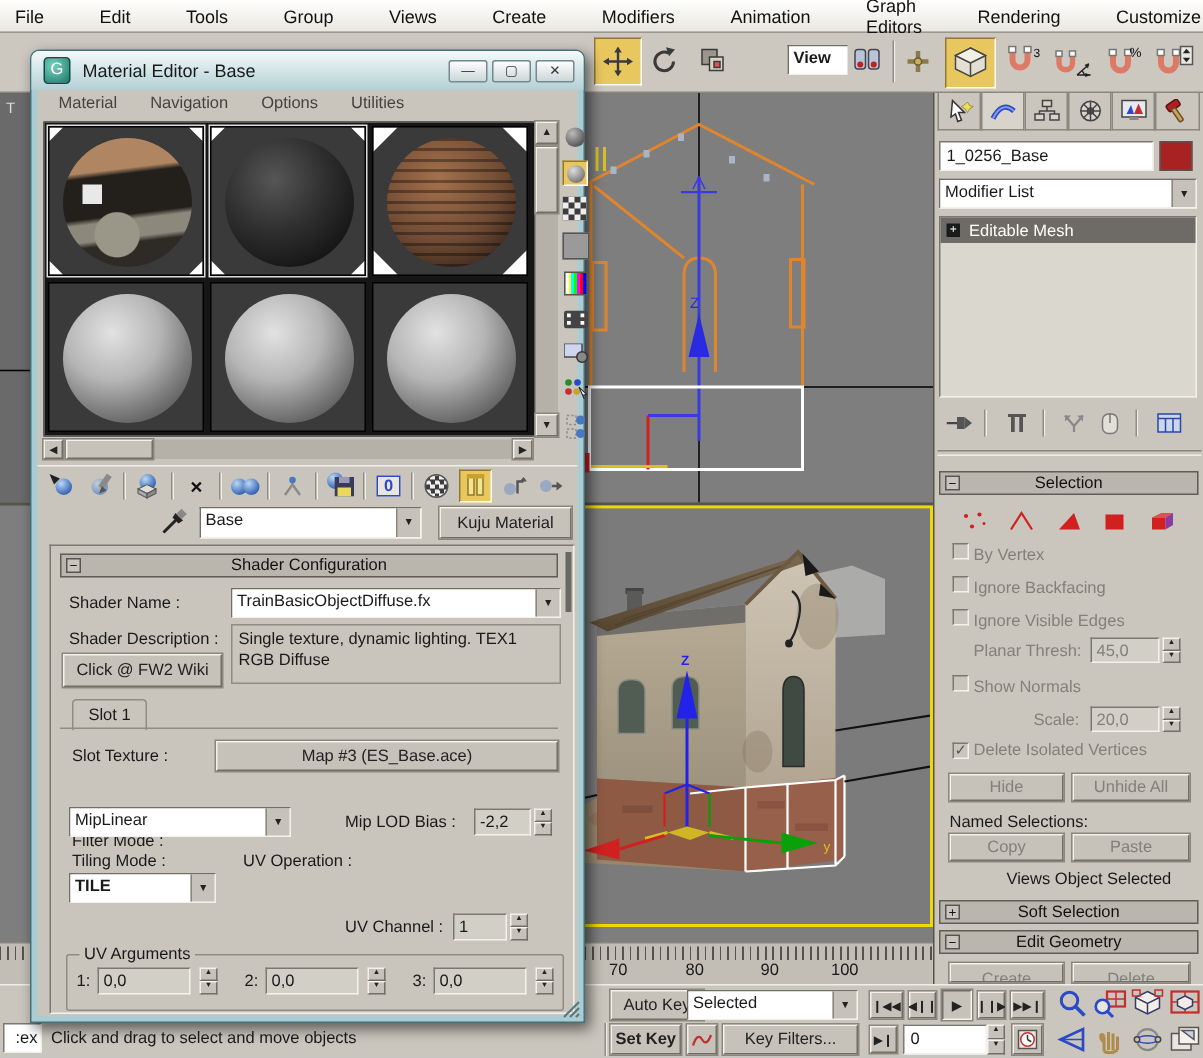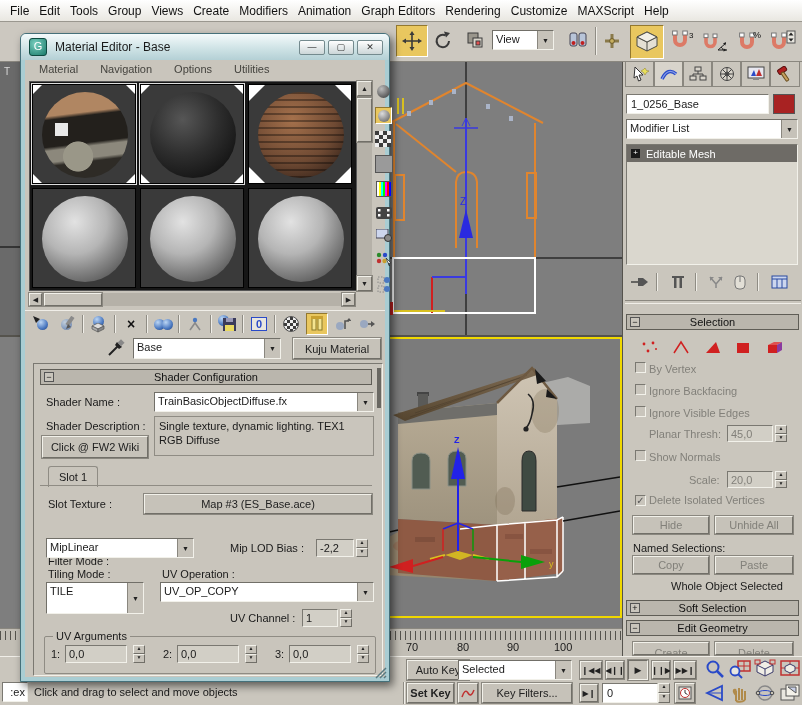--- a/index.html
+++ b/index.html
@@ -1,19 +1,19 @@
 <!DOCTYPE html>
 <html><head>
 <meta charset="utf-8">
 <style>
   html,body{margin:0;padding:0;}
   #root{position:relative;width:802px;height:705px;background:#cac6bd;font-family:"Liberation Sans",sans-serif;font-size:11px;color:#1a1a1a;overflow:hidden;}
   .abs{position:absolute;}
   
-  .menubar{position:absolute;left:0;top:0;width:802px;height:22px;background:linear-gradient(#ffffff,#e9e7e1);border-bottom:1px solid #9a978f;display:flex;align-items:center;gap:10px;padding-left:10px;box-sizing:border-box;font-size:12px;color:#111;}
+  .menubar{position:absolute;left:0;top:0;width:802px;height:22px;background:linear-gradient(#ffffff,#e9e7e1);border-bottom:1px solid #9a978f;display:flex;align-items:center;gap:37px;padding-left:10px;box-sizing:border-box;font-size:12px;color:#111;}
   
   .toolbar{position:absolute;left:0;top:22px;width:802px;height:40px;background:#ccc8c0;border-bottom:1px solid #8a877f;box-sizing:border-box;}
   .tb{position:absolute;display:flex;align-items:center;justify-content:center;background:#ccc8c0;}
   .tb.on{background:#e9c75f;border:1px solid;border-color:#93782f #fff #fff #93782f;}
   .sep{position:absolute;width:1px;background:#8f8c84;border-right:1px solid #f0eee8;}
   .drop{display:flex;align-items:stretch;background:#fff;border:1px solid;border-color:#716f68 #f2f1ea #f2f1ea #716f68;box-sizing:border-box;}
   .drop .dtext{flex:1;padding:2px 3px;white-space:nowrap;overflow:hidden;background:#fff;}
   .drop .darr{width:15px;background:#c6c2b9;border-left:1px solid #8a877f;display:flex;align-items:center;justify-content:center;font-size:7px;color:#222;}
   
   .btn3d{background:#c6c2b9;border:1px solid;border-color:#f2f1ea #716f68 #716f68 #f2f1ea;outline:1px solid #8a877f;display:flex;align-items:center;justify-content:center;box-sizing:border-box;}
@@ -96,21 +96,21 @@
           <polygon points="11,1.5 17,3 13,7.5" fill="#3a3a3a"></polygon>
         </svg>
     </div>
     <div class="tb" style="left:460px;top:3px;width:30px;height:30px;">
       <svg width="20" height="20">
           <rect x="3" y="3" width="10" height="10" fill="#9a968c" stroke="#3a3a3a"></rect>
           <rect x="8" y="8" width="9" height="9" fill="#d8d4ca" stroke="#3a3a3a"></rect>
           <rect x="11" y="11" width="4" height="4" fill="#e05050" stroke="#3a3a3a"></rect>
         </svg>
     </div>
-    <div class="drop" style="position:absolute;left:492px;top:8px;width:62px;height:20px;">
+    <div class="drop" style="position:absolute;left:525px;top:8px;width:62px;height:20px;font-weight:bold;">
       <span class="dtext">View</span>
       <span class="darr">▼</span>
     </div>
     <div class="tb" style="left:565px;top:4px;width:26px;height:30px;">
       <svg width="20" height="20">
           <rect x="2" y="2" width="7" height="13" rx="2" fill="#b8c4d8" stroke="#445"></rect>
           <rect x="11" y="2" width="7" height="13" rx="2" fill="#b8c4d8" stroke="#445"></rect>
           <circle cx="5.5" cy="12" r="2" fill="#c02020"></circle>
           <circle cx="14.5" cy="12" r="2" fill="#c02020"></circle>
         </svg>
@@ -441,21 +441,21 @@
     <div class="pbtn" style="left:92px;top:454px;width:78px;color:#82807a;">
         <span style="font-size:11px;">Unhide All</span>
       </div>
     <span class="lbl" style="left:10px;top:480px;">Named Selections:</span>
     <div class="pbtn" style="left:10px;top:494px;width:76px;color:#82807a;">
         <span style="font-size:11px;">Copy</span>
       </div>
     <div class="pbtn" style="left:92px;top:494px;width:78px;color:#82807a;">
         <span style="font-size:11px;">Paste</span>
       </div>
-    <span class="lbl" style="left:48px;top:518px;">Whole Object Selected</span>
+    <span class="lbl" style="left:48px;top:518px;">Views Object Selected</span>
 
     <div class="roll" style="left:3px;top:538px;width:173px;">
       <span class="pm">+</span>
       <span>Soft Selection</span>
     </div>
     <div class="roll" style="left:3px;top:558px;width:173px;">
       <span class="pm">−</span>
       <span>Edit Geometry</span>
     </div>
     <div class="pbtn" style="left:10px;top:580px;width:76px;height:13px;overflow:hidden;align-items:flex-start;color:#82807a;">
@@ -784,26 +784,22 @@
           <span class="darr">▼</span>
         </div>
         <span class="lbl" style="left:196px;top:178px;">Mip LOD Bias :</span>
         <div class="sunk" style="position:absolute;left:282px;top:175px;width:38px;height:18px;padding:2px 3px;background:#d2cfc6;box-sizing:border-box;"><span>-2,2</span></div>
         <span class="spin" style="position:absolute;left:322px;top:175px;height:18px;">
             <span>▲</span>
             <span>▼</span>
           </span>
         <span class="lbl" style="left:14px;top:204px;">Tiling Mode :</span>
         <span class="lbl" style="left:128px;top:204px;">UV Operation :</span>
-        <div class="drop" style="position:absolute;left:12px;top:218px;width:98px;height:32px;">
+        <div class="drop" style="position:absolute;left:12px;top:218px;width:98px;height:20px;font-weight:bold;">
           <span class="dtext">TILE</span>
-          <span class="darr">▼</span>
-        </div>
-        <div class="drop" style="position:absolute;left:126px;top:218px;width:214px;height:20px;">
-          <span class="dtext">UV_OP_COPY</span>
           <span class="darr">▼</span>
         </div>
         <span class="lbl" style="left:196px;top:248px;">UV Channel :</span>
         <div class="sunk" style="position:absolute;left:268px;top:245px;width:36px;height:18px;padding:2px 3px;background:#d2cfc6;box-sizing:border-box;"><span>1</span></div>
         <span class="spin" style="position:absolute;left:306px;top:245px;height:18px;">
             <span>▲</span>
             <span>▼</span>
           </span>
         <div class="grp" style="left:10px;top:272px;width:330px;height:36px;">
           <span class="leg">UV Arguments</span>

